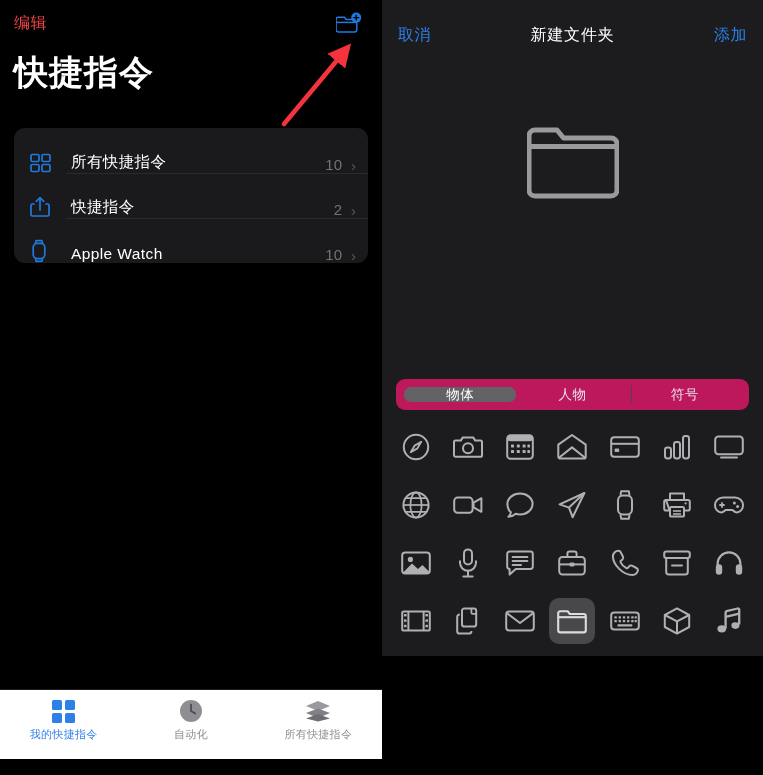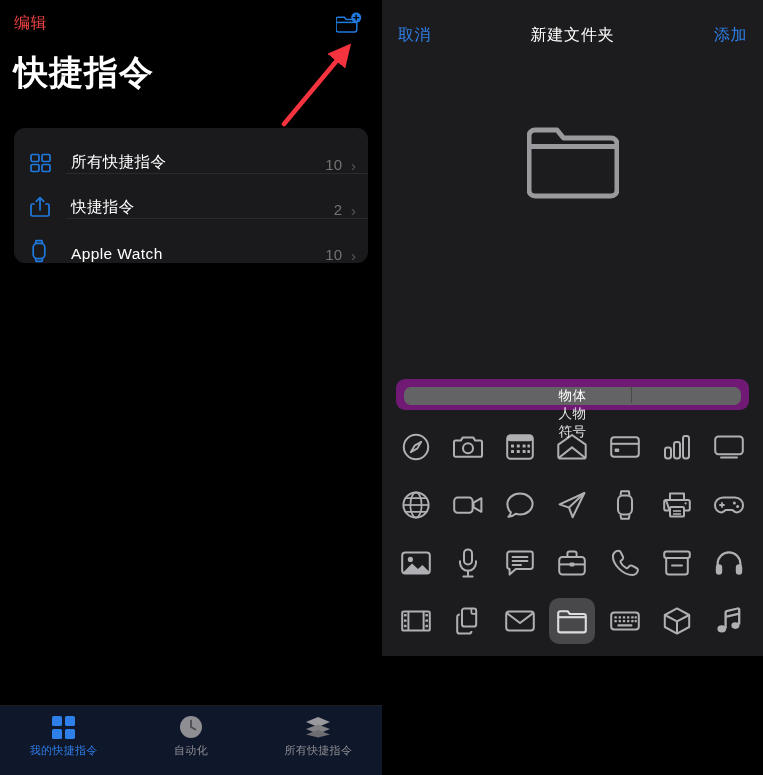--- a/index.html
+++ b/index.html
@@ -63,23 +63,23 @@
     color: #fff;
     font-size: 15.5px;
     padding-left: 13px;
     letter-spacing: 0.4px;
   }
   .row-count { color: #737373; font-size: 15px; padding-right: 9px; }
   .row-chevron { color: #5a5a5e; font-size: 15px; line-height: 1; }
 
   
   .tabbar {
-    position: absolute; left: 0; bottom: 0;
+    position: absolute; left: 0; bottom: 16px;
     width: 382px; height: 70px;
-    background: #0f172a;
+    background: #ffffff;
     border-top: 1px solid #1e1e20;
     display: flex; align-items: flex-start;
   }
   .tab {
     flex: 1;
     display: flex; flex-direction: column;
     align-items: center; justify-content: flex-start;
     padding-top: 9px;
     gap: 4px;
   }
@@ -113,26 +113,25 @@
 
   .preview-area {
     flex: 1;
     display: flex; align-items: flex-start; justify-content: center;
     padding-top: 68px;
   }
 
   .seg-wrap { padding: 0 14px 0 14px; }
   .segmented {
     display: flex;
-    background: #701a75;
+    background: #be185d;
     border-radius: 9px;
     height: 31px;
     padding: 8px;
     position: relative;
-    flex-direction: column;
   }
   .seg {
     flex: 1;
     display: flex; align-items: center; justify-content: center;
     font-size: 13.5px;
     color: #e6e6e8;
     border-radius: 7px;
     letter-spacing: 0.5px;
     position: relative;
   }

